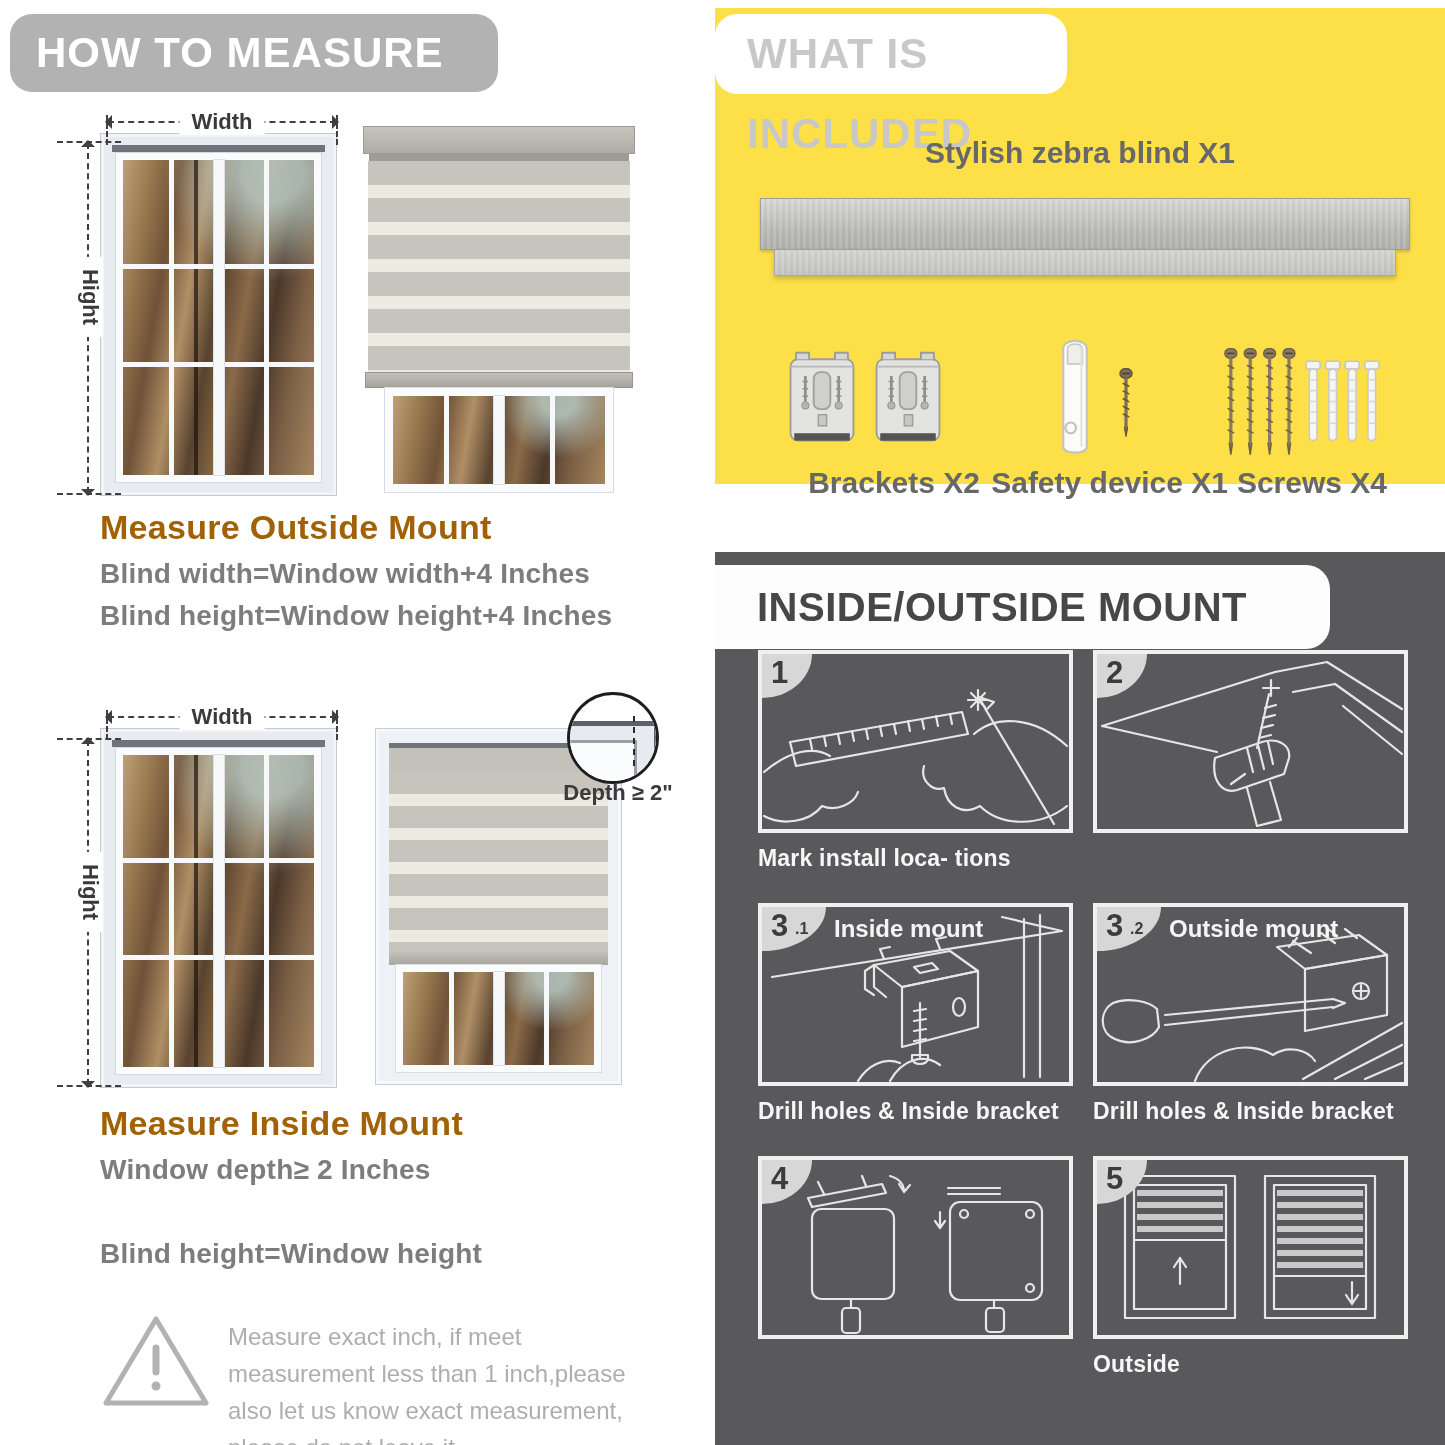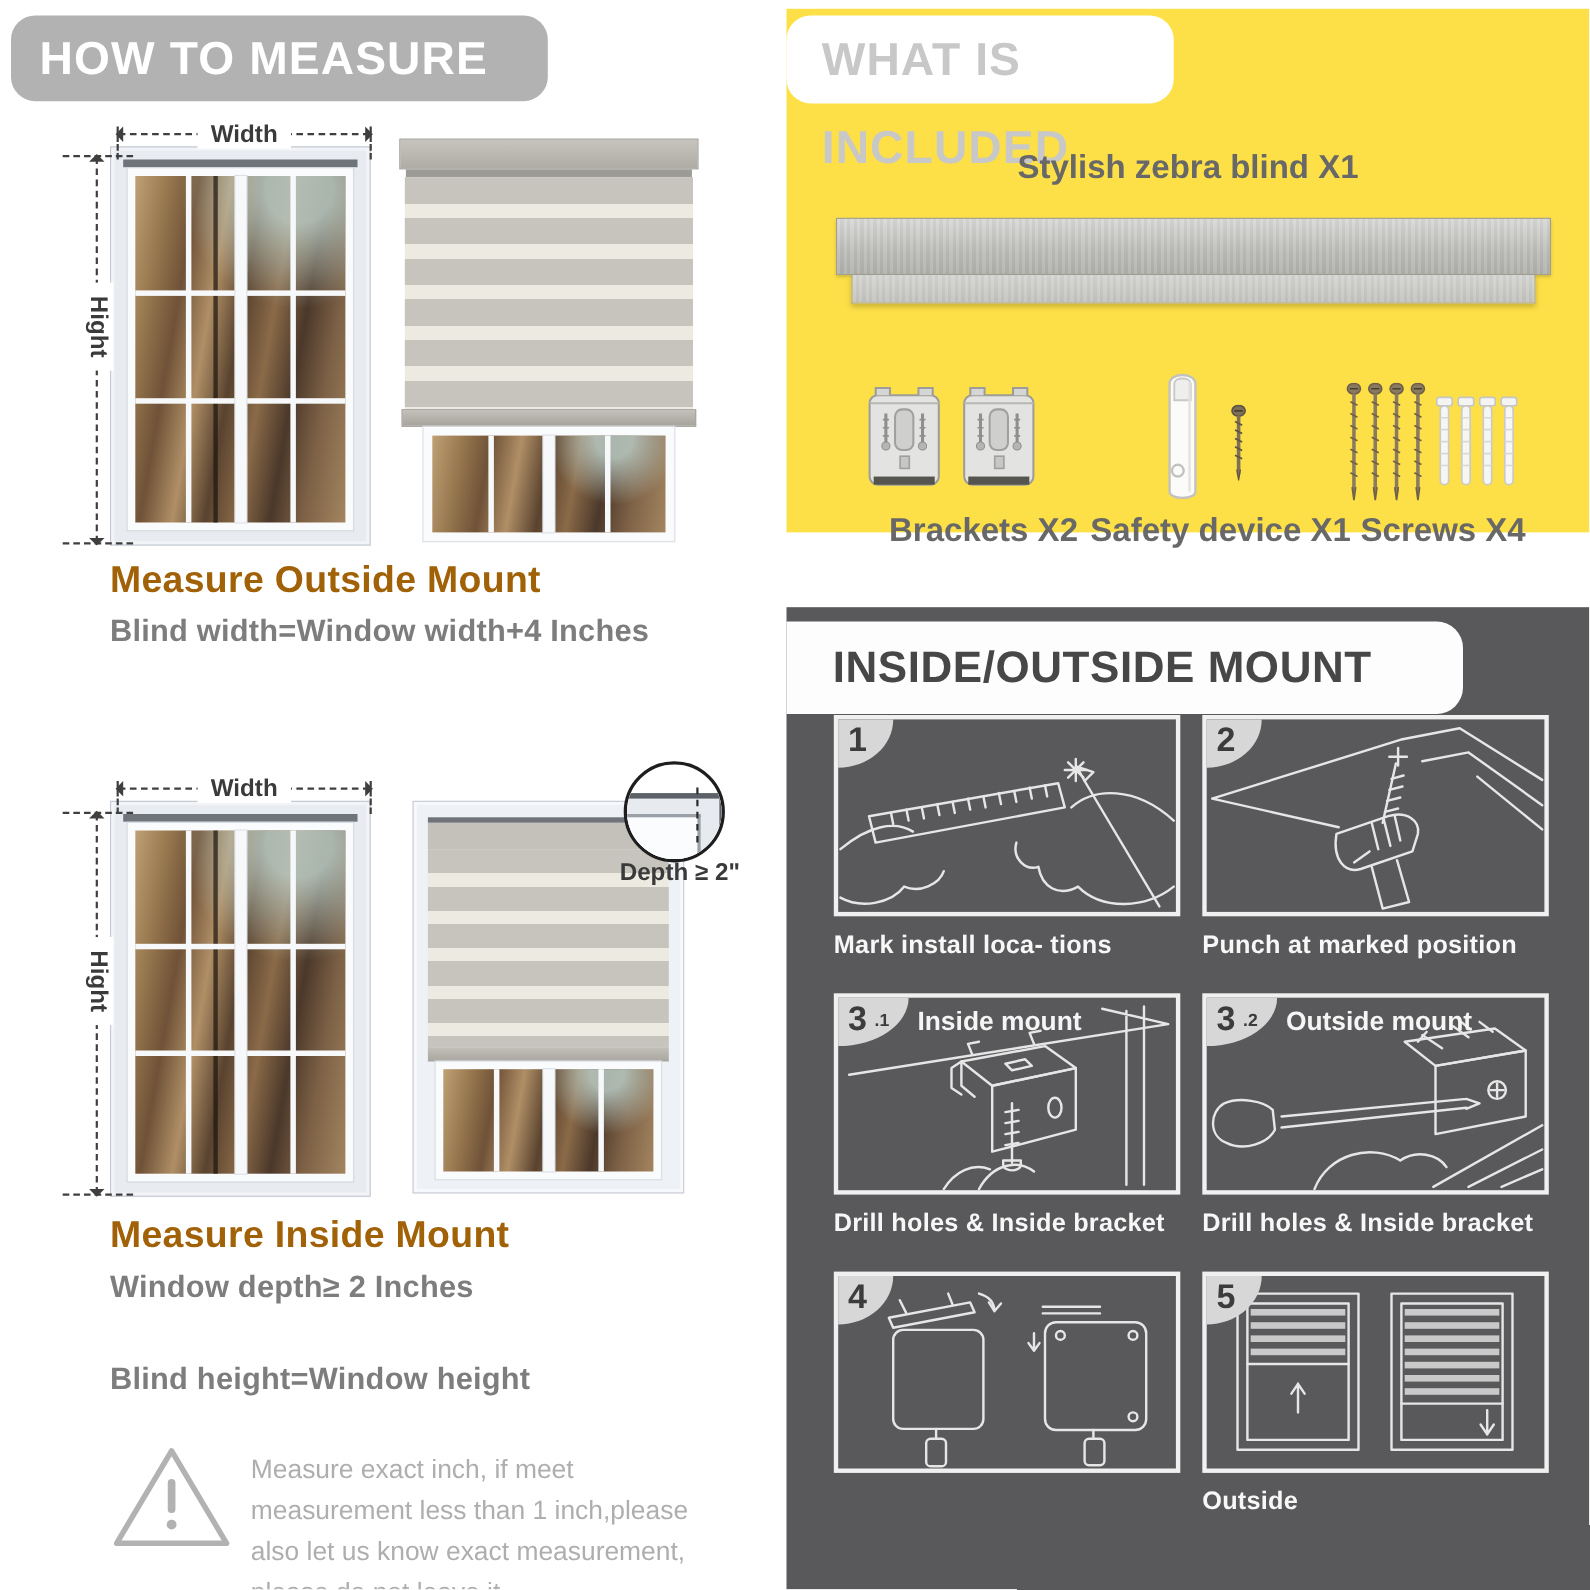--- a/index.html
+++ b/index.html
@@ -164,20 +164,21 @@
     <div class="miniwinA">
       <div class="photo"></div>
       <div class="munt-v mv1"></div>
       <div class="munt-v mv2"></div>
       <div class="mull-c"></div>
     </div>
   </div>
 
   <div class="abs sec-title" style="left:100px;top:508px;">Measure Outside Mount</div>
   <div class="abs sec-line" style="left:100px;top:558px;">Blind width=Window width+4 Inches</div>
+  <div class="abs sec-line" style="left:100px;top:600px;">Blind height=Window height+4 Inches</div>
 
   <div class="abs win" style="left:100px;top:728px;height:360px;">
     <div class="win-outer">
       <div class="win-track"></div>
       <div class="win-inner">
         <div class="photo"></div>
         <div class="pipe"></div>
         <div class="munt-v mv1"></div>
         <div class="munt-v mv2"></div>
         <div class="munt-h mh1"></div>
@@ -372,21 +373,20 @@
         <path class="st" d="M150 94 l6 24 M161 91 l6 24 M171 88 l5 22"></path>
         <path class="st" d="M150 134 L160 172 L184 166 L173 128"></path>
         <path class="st" d="M148 120 l-14 10"></path>
       </svg>
       <div class="badge">
         <span class="n">2</span>
         <span class="s"></span>
       </div>
       <div class="step-title"></div>
     </div>
-    <div class="step-cap" style="left:378px;top:293px;">Punch at  marked position</div>
 
     <div class="step" style="left:43px;top:351px;">
       <svg class="art" viewBox="0 0 307 175">
         <path class="st" d="M10 70 L300 24 M240 10 L300 24 M262 12 L262 170 M278 8 L278 170"></path>
         <path class="st" d="M112 58 L188 44 L216 64 L140 80 Z"></path>
         <path class="st" d="M140 80 L216 64 L216 120 L140 140 Z"></path>
         <path class="st" d="M112 58 L112 80 L124 90 M112 58 L103 64 L103 82 L112 88"></path>
         <path class="st" d="M122 52 l-4 -10 l10 -2 M178 42 l-4 -10 l10 -2"></path>
         <path class="st" d="M152 60 l18 -4 l6 6 l-18 4 z"></path>
         <ellipse class="st" cx="197" cy="100" rx="6" ry="9"></ellipse>

